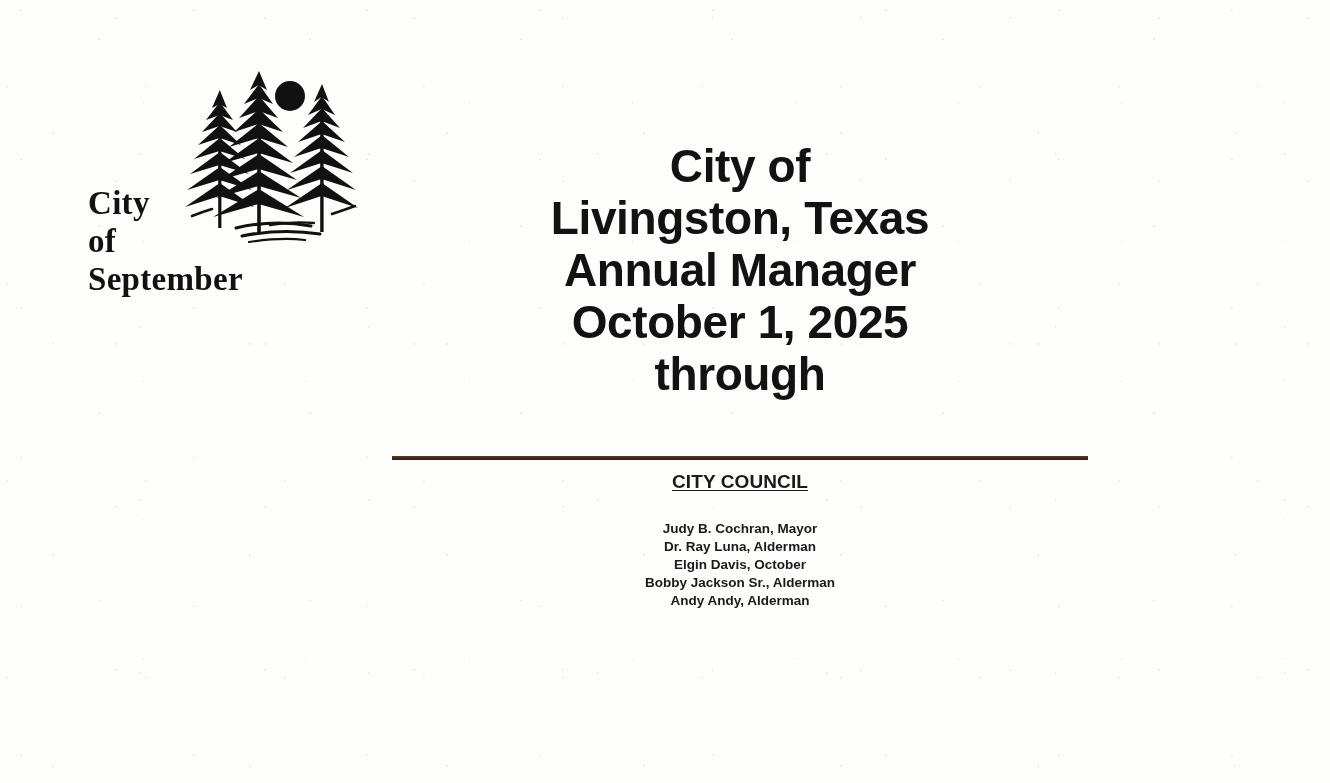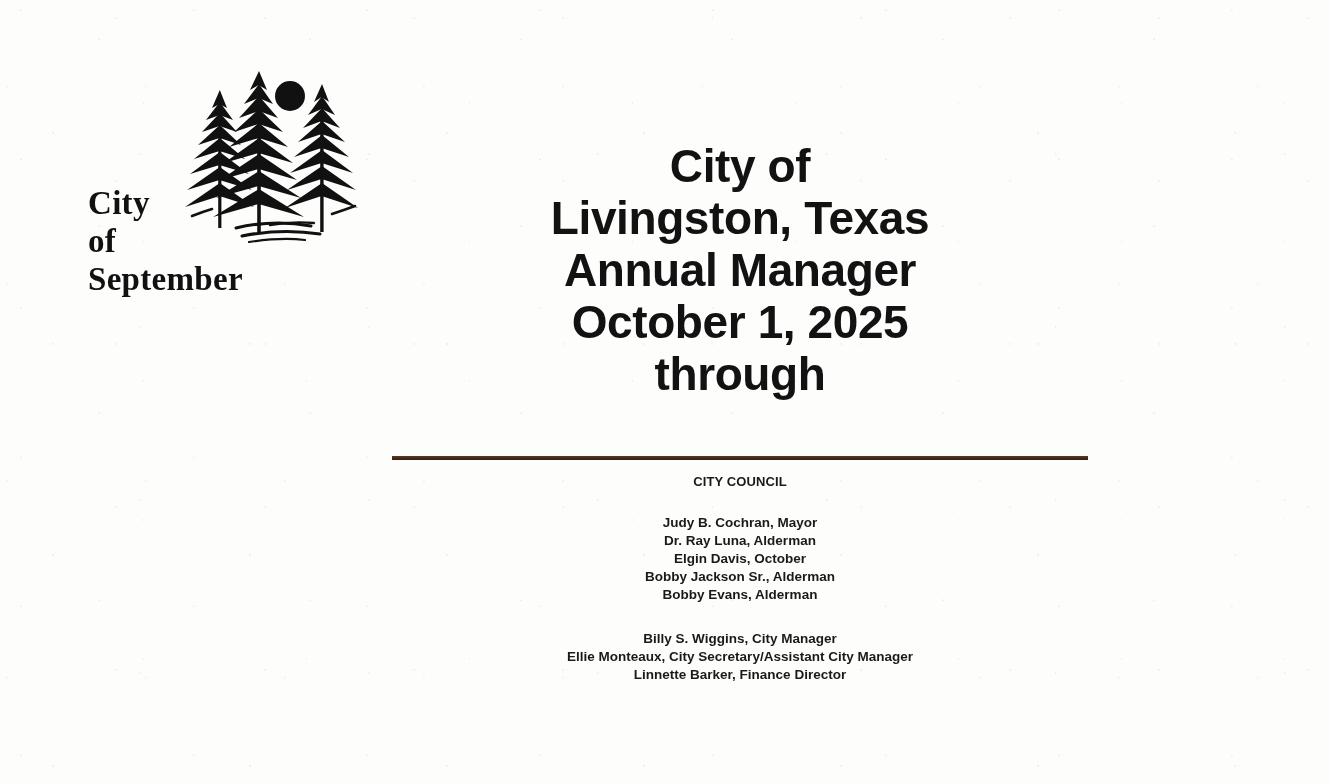--- a/index.html
+++ b/index.html
@@ -93,28 +93,29 @@
   .roster {
     position: absolute;
     left: 392px;
     top: 472px;
     width: 696px;
     text-align: center;
   }
   .roster-heading {
     font-family: "Liberation Sans", sans-serif;
     font-weight: 700;
-    font-size: 13px;
+    font-size: 19px;
     line-height: 20px;
+    text-decoration: underline;
     text-underline-offset: 2px;
     color: #1a1a1a;
     letter-spacing: .1px;
   }
   .roster-list {
-    margin: 4px;
+    margin: 10px;
     padding: 0;
     list-style: none;
   }
   .roster-item {
     font-family: "Liberation Sans", sans-serif;
     font-weight: 700;
     font-size: 13.5px;
     line-height: 18px;
     color: #1a1a1a;
     white-space: nowrap;
@@ -204,25 +205,20 @@
 
   <div class="roster">
 
     <div class="roster-heading">CITY COUNCIL</div>
     <div class="spacer-line"></div>
     <ul class="roster-list">
       <li class="roster-item">Judy B. Cochran, Mayor</li>
       <li class="roster-item">Dr. Ray Luna, Alderman</li>
       <li class="roster-item">Elgin Davis, October</li>
       <li class="roster-item">Bobby Jackson Sr., Alderman</li>
-      <li class="roster-item">Bobby Evans, Alderman</li>
+      <li class="roster-item">Andy Andy, Alderman</li>
     </ul>
 
     <div class="spacer-line"></div>
 
-    <ul class="roster-list">
-      <li class="roster-item">Billy S. Wiggins, City Manager</li>
-      <li class="roster-item">Ellie Monteaux, City Secretary/Assistant City Manager</li>
-      <li class="roster-item">Linnette Barker, Finance Director</li>
-    </ul>
   </div>
 
 </div>
 
 </body></html>

